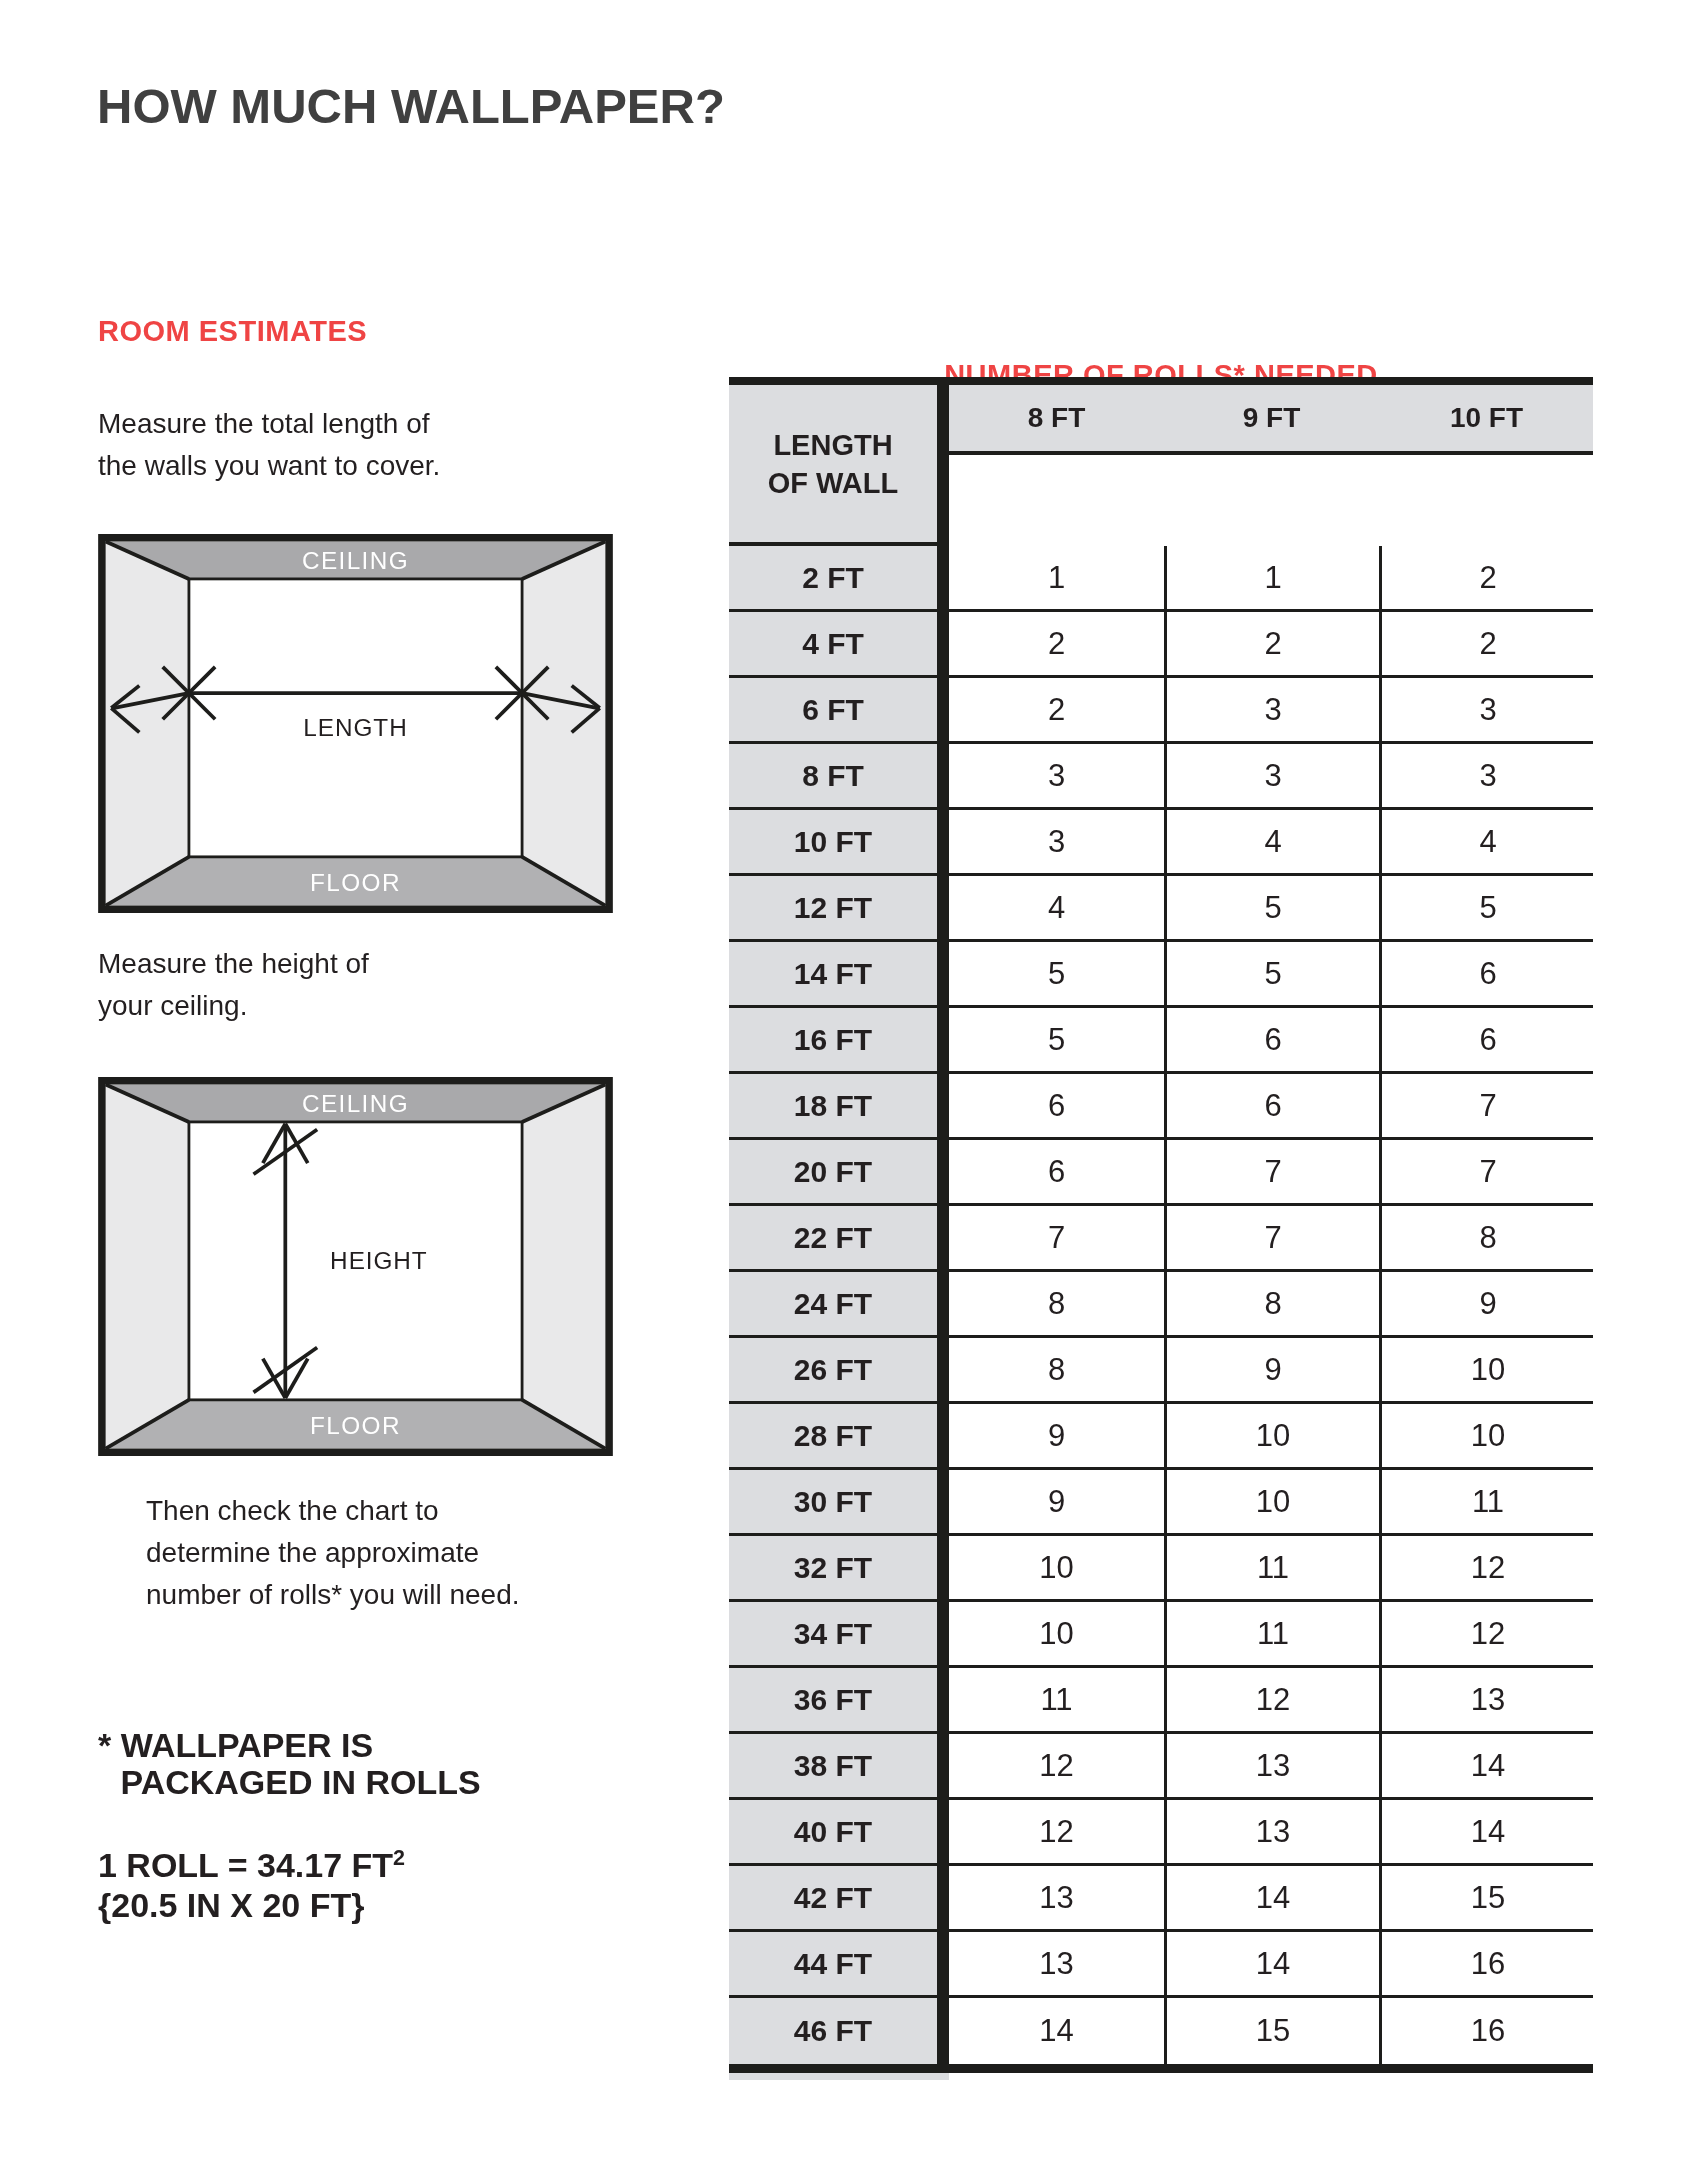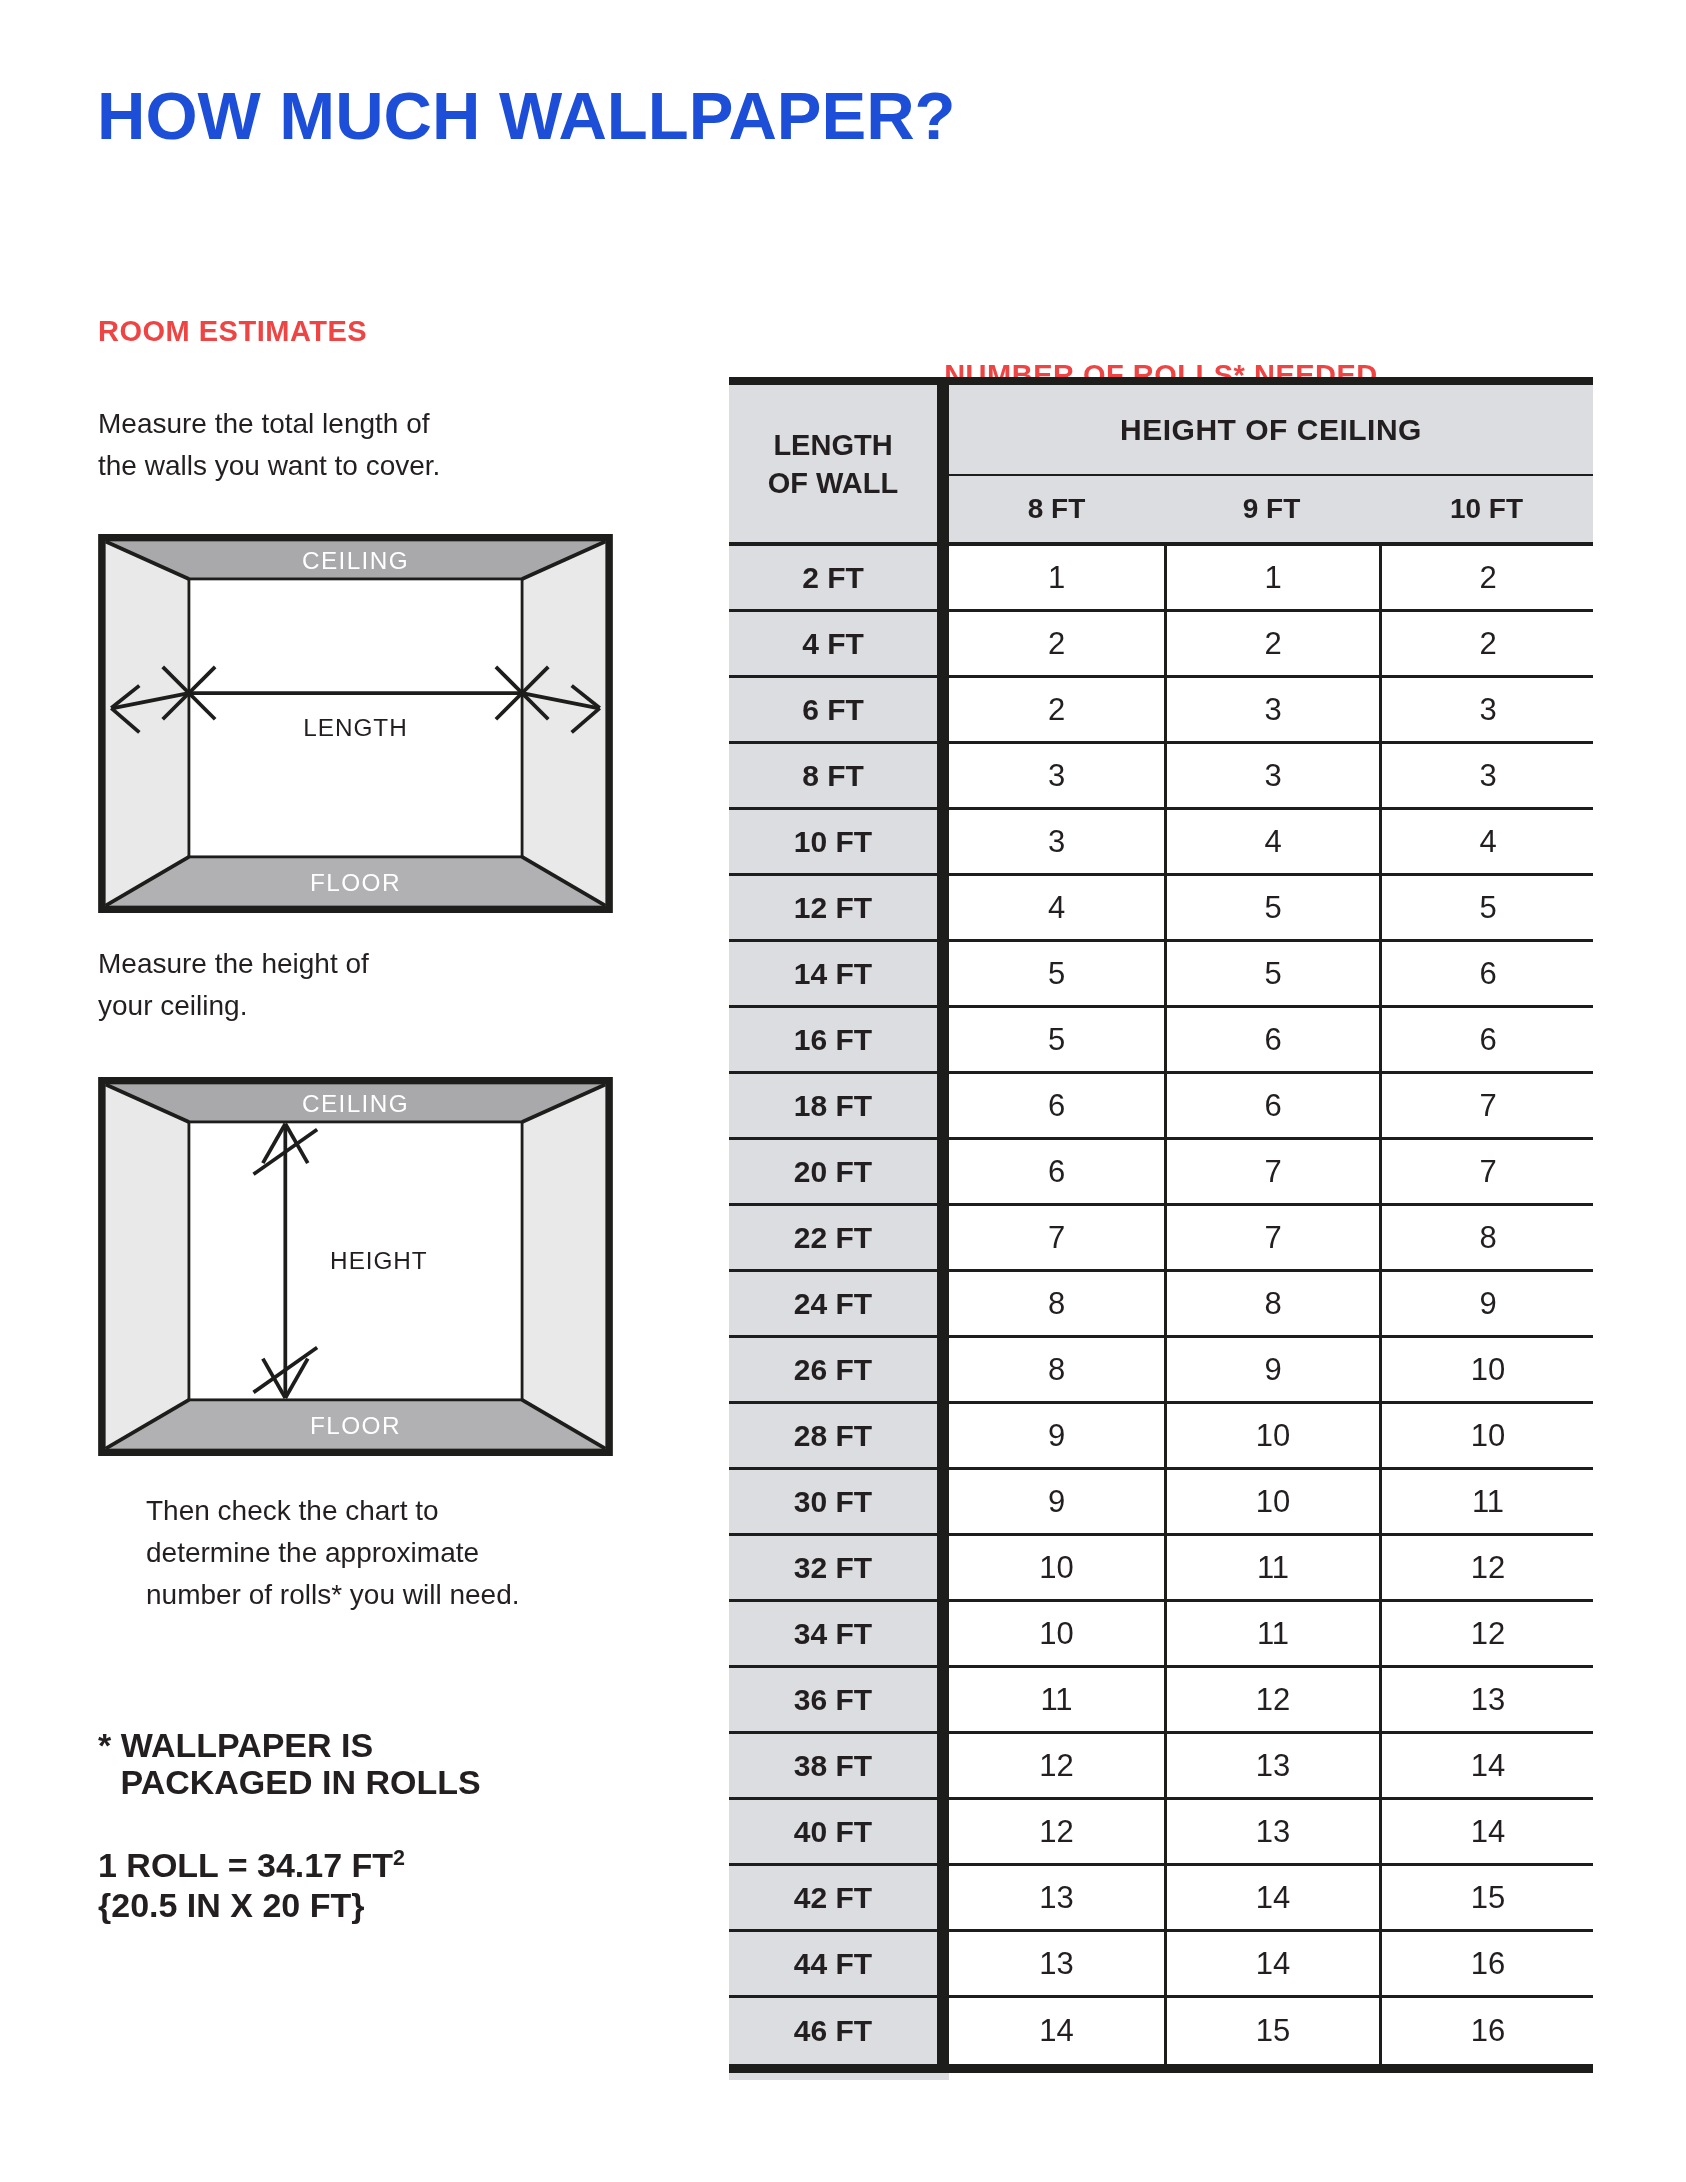--- a/index.html
+++ b/index.html
@@ -4,22 +4,22 @@
 <style>
   html,body { margin:0; padding:0; }
   body {
     width:1686px; height:2182px; position:relative; background:#ffffff;
     font-family:"Liberation Sans", sans-serif; color:#231f20;
     overflow:hidden;
   }
   .abs { position:absolute; }
 
   .page-title {
-    left:97px; top:82px; font-size:67px; font-weight:bold;
-    color:#1d4ed8; letter-spacing:0px; line-height:1;
+    left:97px; top:82px; font-size:49px; font-weight:bold;
+    color:#404040; letter-spacing:0px; line-height:1;
   }
   .sec-heading {
     font-size:29px; font-weight:bold; color:#ef4444; letter-spacing:0.5px; line-height:1.1;
   }
   .heading-left { left:98px; top:316px; }
   .heading-table { left:729px; top:316px; width:864px; text-align:center;margin-top:44px; }
 
   .step { left:98px; font-size:28px; line-height:42px; white-space:pre-line; }
   .step1 { top:403px; }
   .step2 { top:943px; }
@@ -161,21 +161,20 @@
 <div class="abs table-wrap">
   <div class="t-border"></div>
 
   <div class="t-head">
     <div class="lh-cell">
       <span>LENGTH</span>
       <span>OF WALL</span>
     </div>
     <div class="v-div"></div>
     <div>
-      <div class="hoc">HEIGHT OF CEILING</div>
       <div class="subhead">
         <span>8 FT</span>
         <span>9 FT</span>
         <span>10 FT</span>
       </div>
     </div>
   </div>
 
   <div class="t-body">
       <div class="row">

